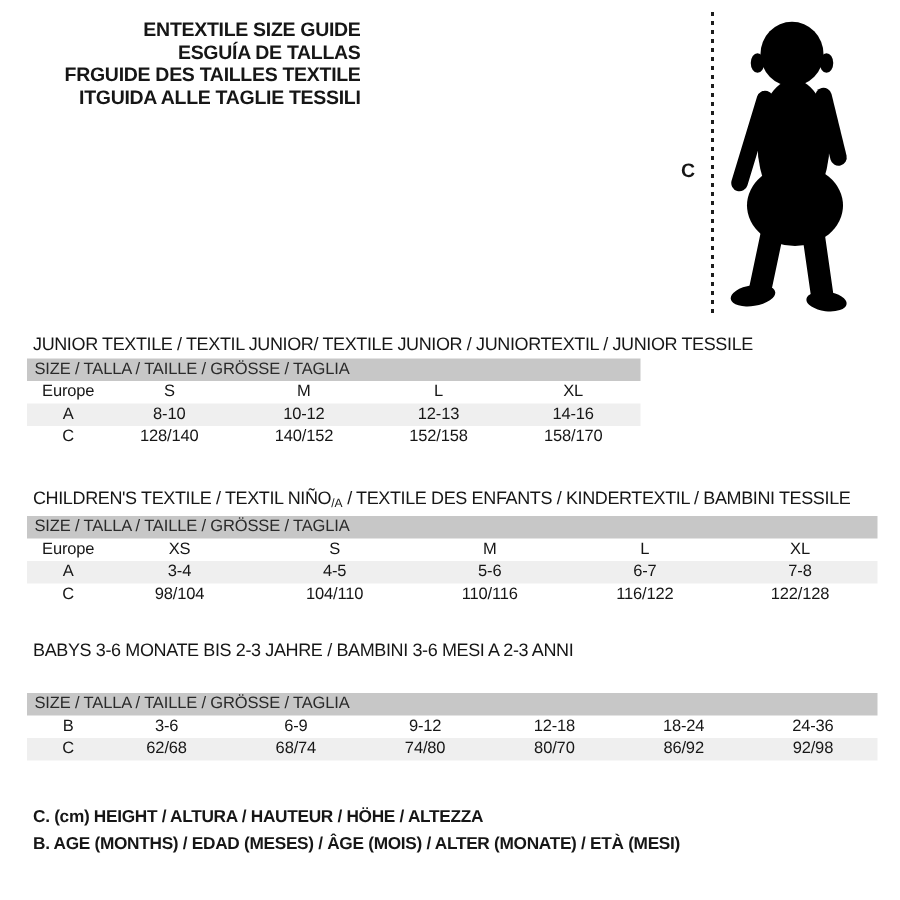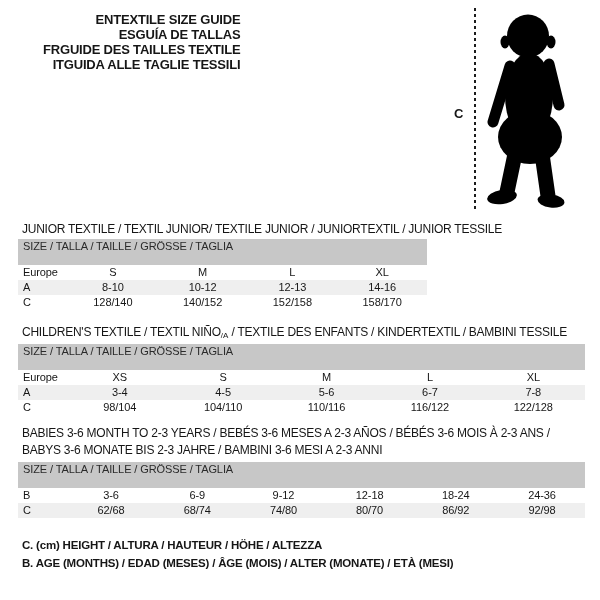--- a/index.html
+++ b/index.html
@@ -21,24 +21,24 @@
   }
   .measure-c { position:absolute; left:454px; top:106px; font-weight:bold; font-size:13px; }
   .baby-svg { position:absolute; left:482px; top:6px; }
 
   
   .sec-title { position:absolute; left:22px; font-weight:normal; font-size:12px; line-height:17px; letter-spacing:-0.25px; white-space:nowrap; }
   .sec-title .sub { font-size:8px; vertical-align:-2px; letter-spacing:0; }
 
   
   .size-table { position:absolute; left:18px; font-size:11px; letter-spacing:-0.1px; }
-  .size-head { height:26px; line-height:15px; background:#c7c7c7; color:#2a2a2a; padding-left:5px; font-size:11px; }
+  .size-head { height:15px; line-height:15px; background:#c7c7c7; color:#2a2a2a; padding-left:5px; font-size:11px; }
   .t-row { display:flex; height:15px; line-height:15px; }
   .t-row.alt { background:#efefef; }
-  .t-label { width:50px; padding-left:5px; box-sizing:border-box; text-align:left; }
+  .t-label { width:50px; padding-left:5px; box-sizing:border-box; text-align:center; }
   .t-cell { flex:1; text-align:center; }
 
   
   .footnotes { position:absolute; left:22px; top:537px; font-weight:bold; font-size:11.5px; line-height:17.5px; letter-spacing:-0.2px; white-space:nowrap; }
 </style>
 </head>
 <body>
 
 <div class="page">
 
@@ -118,21 +118,20 @@
         <div class="t-row">
           <div class="t-label">C</div>
           <div class="t-cell">98/104</div>
           <div class="t-cell">104/110</div>
           <div class="t-cell">110/116</div>
           <div class="t-cell">116/122</div>
           <div class="t-cell">122/128</div>
         </div>
       </div>
       <div class="sec-title" style="top: 425px;">
-        <div>BABIES 3-6 MONTH TO 2-3 YEARS / BEBÉS 3-6 MESES A 2-3 AÑOS / BÉBÉS 3-6 MOIS À 2-3 ANS /</div>
         <div>BABYS 3-6 MONATE BIS 2-3 JAHRE / BAMBINI 3-6 MESI A 2-3 ANNI</div>
       </div>
       <div class="size-table" style="top: 462px; width: 567px;">
         <div class="size-head">SIZE / TALLA / TAILLE / GRÖSSE / TAGLIA</div>
         <div class="t-row">
           <div class="t-label">B</div>
           <div class="t-cell">3-6</div>
           <div class="t-cell">6-9</div>
           <div class="t-cell">9-12</div>
           <div class="t-cell">12-18</div>

